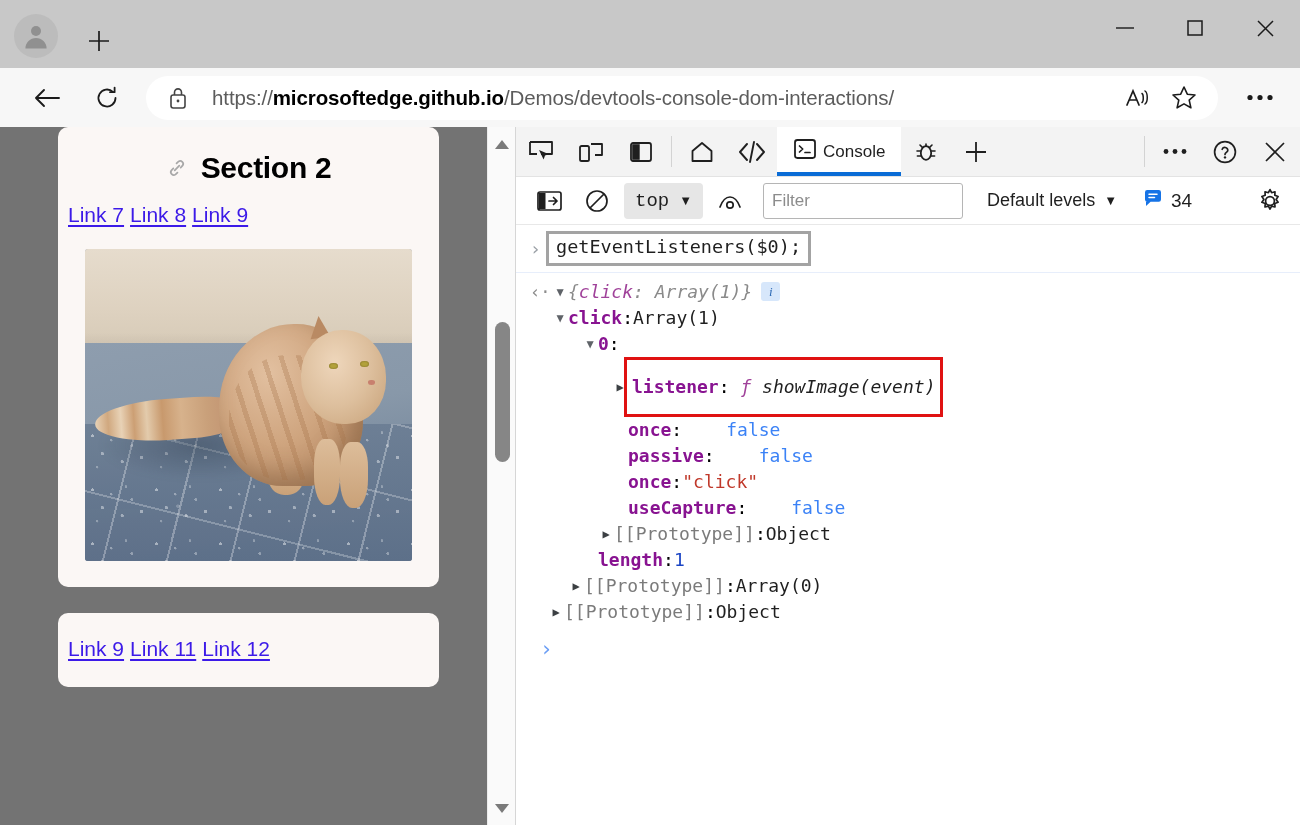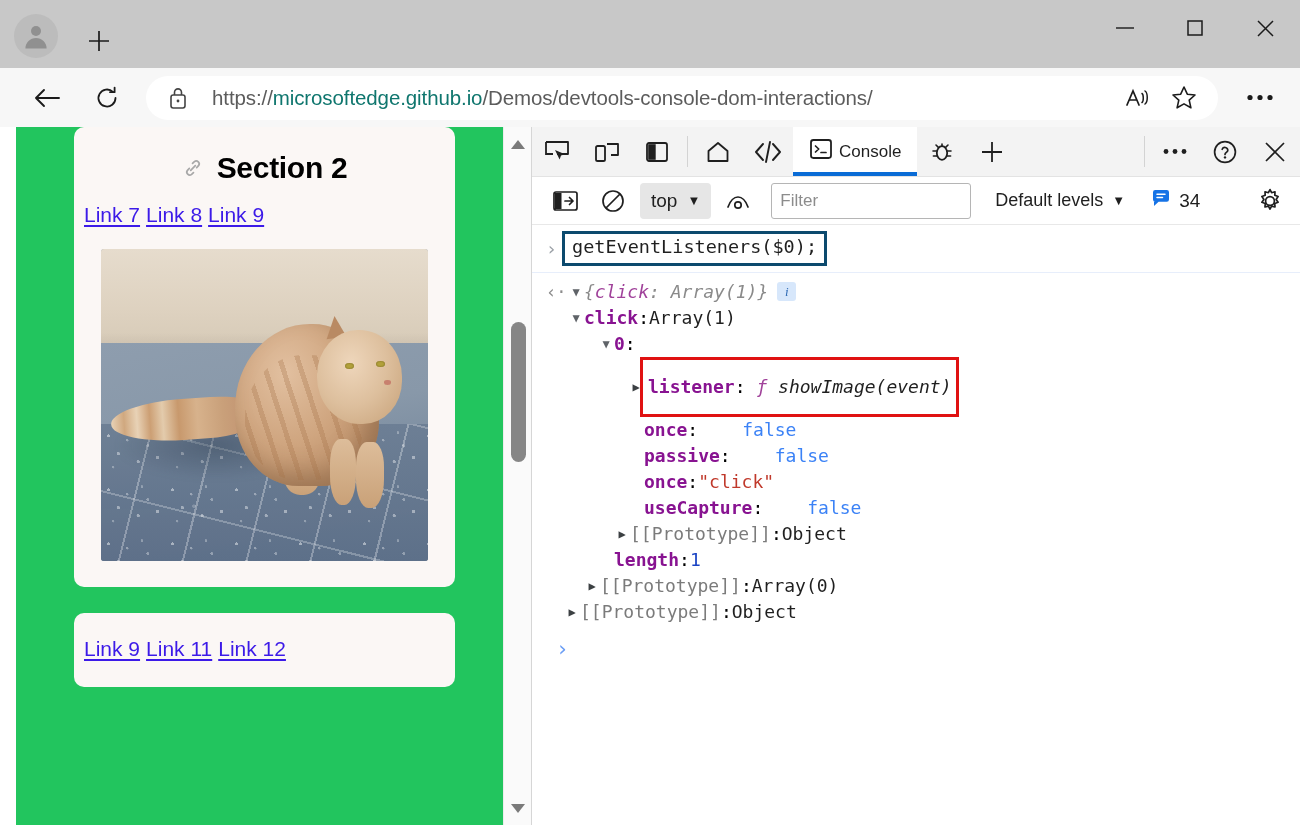--- a/index.html
+++ b/index.html
@@ -88,41 +88,40 @@
   .omnibox {
     flex: 1; height: 44px;
     background: #ffffff;
     border-radius: 22px;
     display: flex; align-items: center;
     padding: 0 14px 0 22px;
     margin-right: 8px;
   }
   .lock-icon { width: 22px; height: 24px; flex: none; margin-right: 22px; }
   .url { font-size: 20.5px; color: #5c5c5c; white-space: nowrap; flex: 1; letter-spacing: -0.1px;}
-  .url b { color: #0f766e; font-weight: 400; }
+  .url b { color: #000000; font-weight: 700; }
   .omni-btn { width: 40px; height: 40px; display:flex; align-items:center; justify-content:center; flex:none; margin-left:6px;}
   .dots-btn { width: 48px; height: 44px; display:flex; align-items:center; justify-content:center; flex:none; margin-left:10px;}
 
   
   .content {
     flex: 1;
     display: flex;
     background: #ffffff;
     position: relative;
     overflow: hidden;
   }
 
   
   .page {
     width: 515px;
-    background: #22c55e;
+    background: #737373;
     position: relative;
     overflow: hidden;
     flex: none;
-    margin-left: 16px;
   }
   .page-scroll {
     position: absolute;
     left: 0; top: 0; right: 28px; bottom: 0;
     overflow: hidden;
   }
   .section-card {
     background: #fbf7f5;
     border-radius: 10px;
     margin: 0 48px 26px 58px;
@@ -304,21 +303,21 @@
     gap: 6px;
     flex: none;
     border-bottom: 1px solid #e8e8e8;
   }
   .fb-btn { width: 42px; height: 40px; display:flex; align-items:center; justify-content:center; flex:none; }
   .ctx-select {
     display: flex; align-items: center; gap: 10px;
     background: #e6e6e6; border-radius: 4px;
     height: 36px; padding: 0 11px; flex: none;
   }
-  .ctx-label { font-size: 19px; color: #1f1f1f; font-family: Liberation Sans, sans-serif; }
+  .ctx-label { font-size: 19px; color: #1f1f1f; font-family: Liberation Mono, monospace; }
   .filter-input {
     flex: 1; max-width: 200px; height: 36px;
     border: 1px solid #b5b5b5; border-radius: 3px;
     background: #fff; padding: 0 8px;
     font-size: 17px; color: #1f1f1f;
     font-family: "Liberation Sans", sans-serif;
     outline: none;
     margin-left: 6px;
   }
   .filter-input::placeholder { color: #8c8c8c; }
@@ -345,21 +344,21 @@
   }
 
   .cmd-row {
     padding: 6px 0 6px 14px;
     display: flex; align-items: center;
     border-bottom: 1px solid #e7eefb;
   }
   .cmd-prompt { color: #9aa0a6; width: 20px; flex:none; font-size:18px; }
   .cmd-text {
     color: #1f1f1f; font-size: 18.5px;
-    border: 3px solid #0c4a6e;
+    border: 3px solid #a3a3a3;
     padding: 1px 7px 3px;
     line-height: 1.35;
     background: #fff;
     position: relative; left: -4px;
   }
 
   .res-block { padding: 6px 0 0 14px; }
   .tree-line { display: flex; align-items: center; min-height: 26px; font-size: 18px; line-height: 26px; }
   .ret-arrow { color: #8c8c8c; width: 22px; flex:none; font-size: 17px; }
   .tri {

